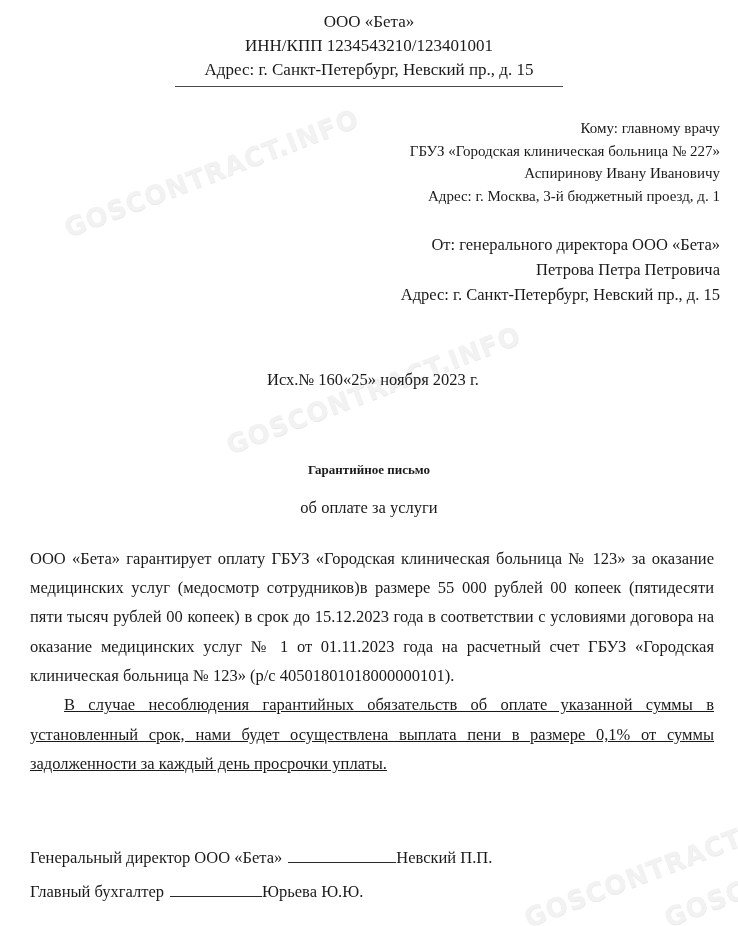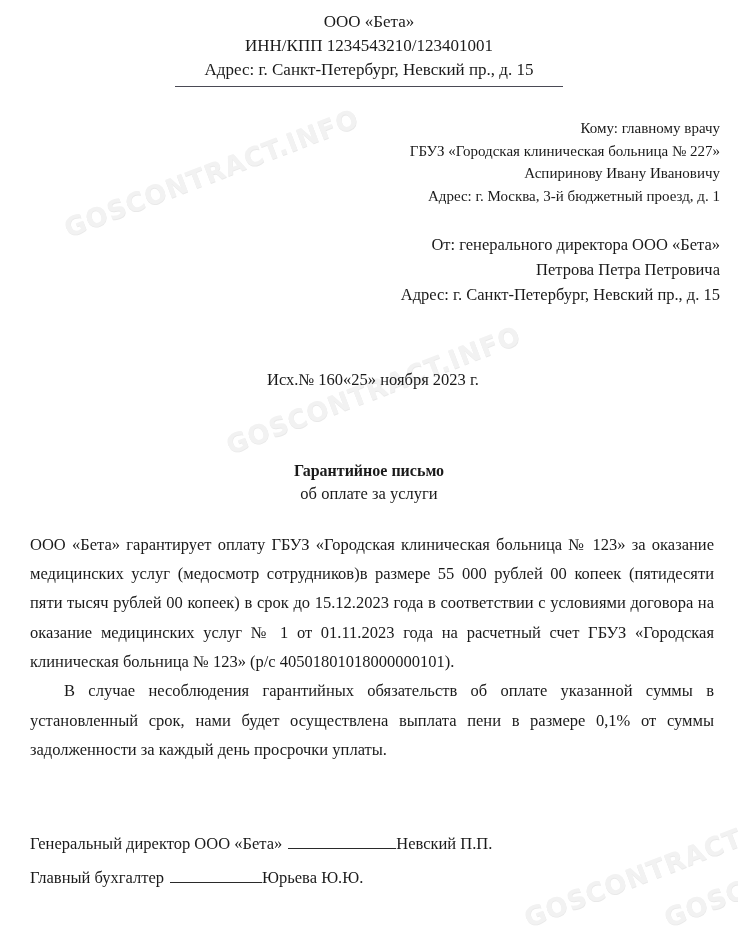--- a/index.html
+++ b/index.html
@@ -87,40 +87,40 @@
     font-size: 16.5px;
     margin-top: 62px;
     padding: 0 22px 0 30px;
   }
 
   .title-block {
     text-align: center;
     margin-top: 72px;
   }
   .doc-title {
-    font-size: 16px;
+    font-size: 13px;
     font-weight: 700;
     display: block;
   }
   .doc-subtitle {
     font-size: 16.5px;
     display: block;
-    margin-top: 4px;
+    margin-top: 20px;
   }
 
   .body-text {
     margin-top: 26px;
     padding: 0 24px 0 30px;
     font-size: 16.5px;
     line-height: 1.78;
     text-align: justify;
     text-justify: inter-word;
   }
   .body-text p { margin: 0; }
-  .body-text p + p { text-indent: 34px; }
+  .body-text p + p { text-indent: 34px; text-decoration: underline; }
 
   .signatures {
     margin-top: 62px;
     padding-left: 30px;
     font-size: 16.5px;
     line-height: 2.1;
   }
   .sig-row { display: block; white-space: nowrap; }
   .sig-fill {
     display: inline-block;

